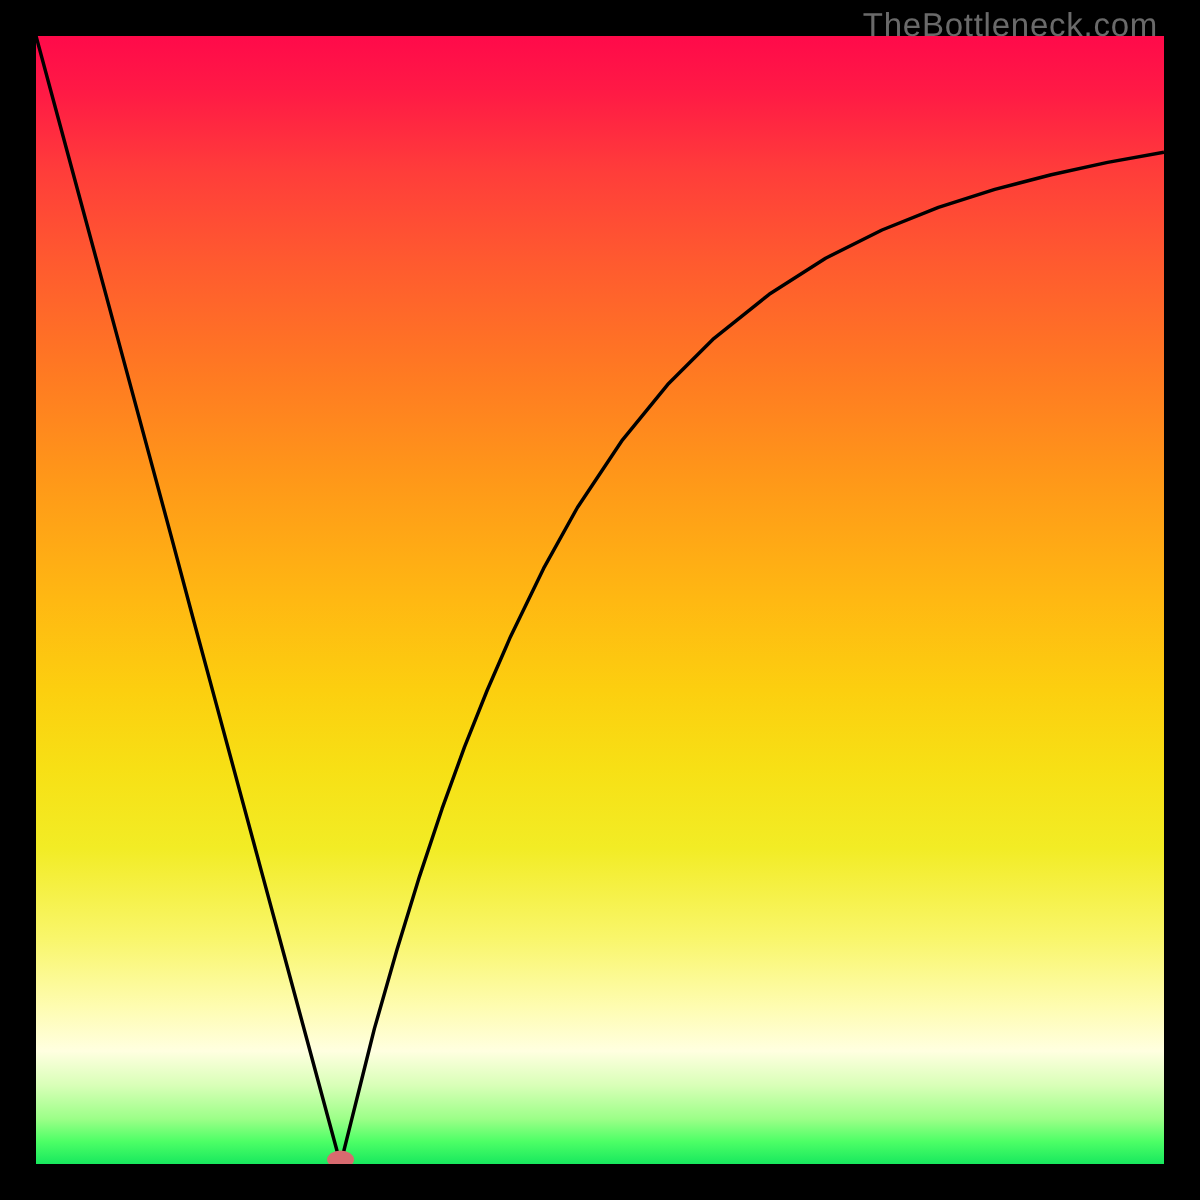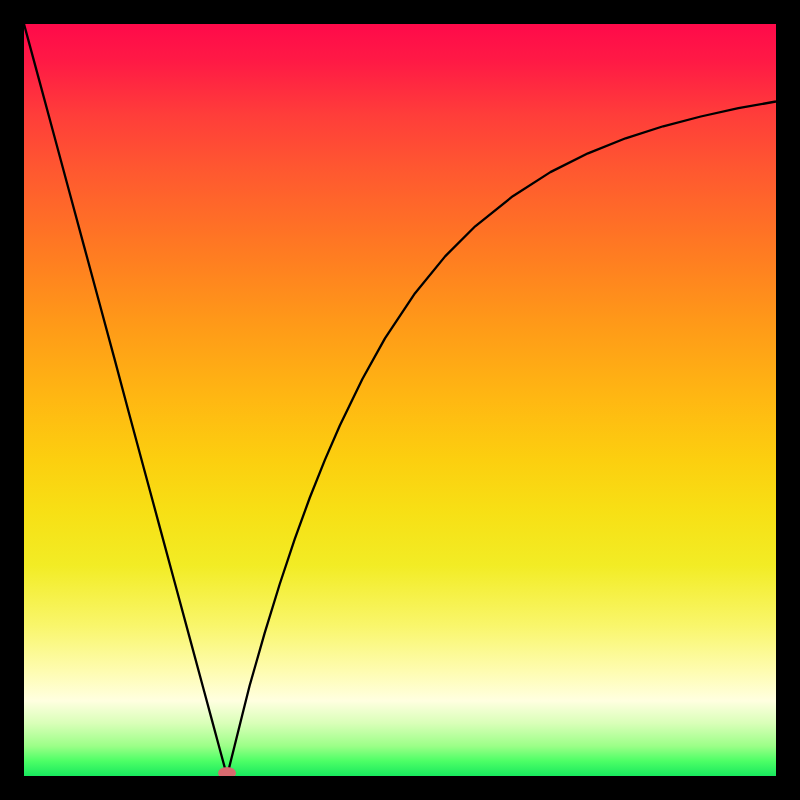--- a/index.html
+++ b/index.html
@@ -69,13 +69,14 @@
 <body>
 
 <div class="frame">
   <div class="plot-area">
     <div class="gradient-bg"></div>
     <svg class="curve-svg" viewBox="0 0 752 752" preserveAspectRatio="none">
       <path id="curve-path" d="M0.00 0.00 L15.04 55.65 L30.08 111.30 L45.12 166.94 L60.16 222.59 L75.20 278.24 L90.24 333.89 L105.28 390.29 L120.32 445.94 L135.36 501.58 L150.40 557.23 L165.44 612.88 L180.48 668.53 L188.00 696.35 L195.52 724.18 L203.04 752.00 L210.56 721.92 L218.08 691.84 L225.60 661.76 L240.64 609.12 L255.68 560.24 L270.72 515.12 L285.76 473.76 L300.80 436.16 L315.84 401.57 L338.40 354.94 L360.96 314.34 L391.04 269.22 L421.12 232.37 L451.20 202.29 L488.80 172.21 L526.40 148.14 L564.00 129.34 L601.60 114.30 L639.20 102.27 L676.80 92.50 L714.40 84.22 L752.00 77.46" fill="none" stroke="#000" stroke-width="2.3" stroke-linejoin="round"></path>
       <ellipse id="min-marker" cx="203.04" cy="749.00" rx="9" ry="6" fill="#d86a6f"></ellipse>
     </svg>
   </div>
+  <div class="watermark">TheBottleneck.com</div>
 </div>
 
 </body></html>

